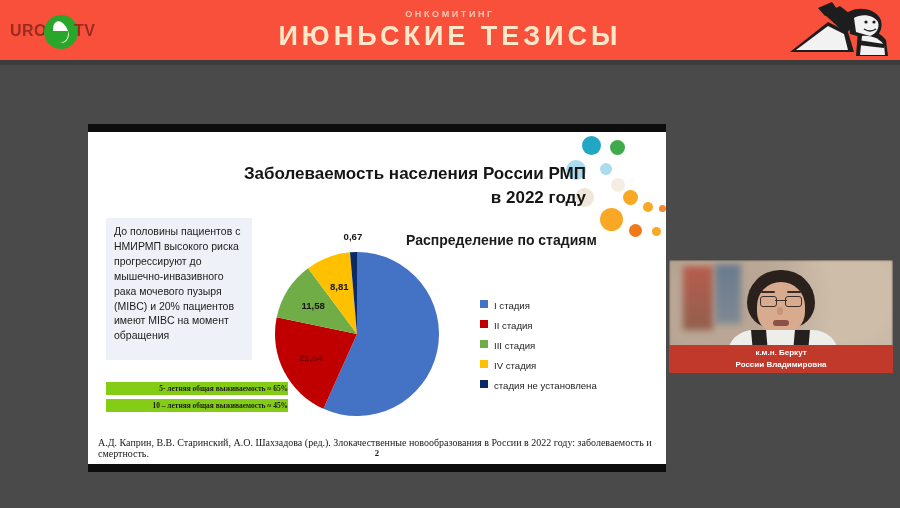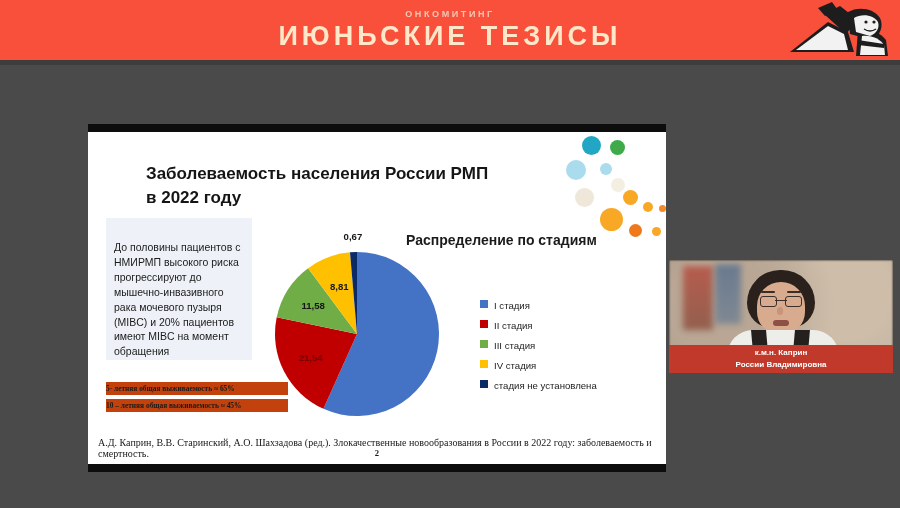--- a/index.html
+++ b/index.html
@@ -31,29 +31,29 @@
 
   .banner-art{position:absolute;right:0;top:0;width:112px;height:60px;overflow:hidden;}
 
   
   .slide-frame{position:absolute;left:88px;top:124px;width:578px;height:348px;background:#0d0d0d;}
   .slide{position:absolute;left:0;top:8px;width:578px;height:332px;background:#ffffff;overflow:hidden;}
 
   .deco{position:absolute;right:0;top:0;width:140px;height:120px;}
   .deco i{position:absolute;border-radius:50%;display:block;}
 
-  .slide-title{position:absolute;left:58px;top:30px;width:440px;text-align:left;
+  .slide-title{position:absolute;left:58px;top:30px;width:440px;text-align:right;
     font-size:17px;font-weight:bold;color:#151515;line-height:1.42;}
 
   .txtbox{position:absolute;left:18px;top:86px;width:146px;height:142px;background:#eef1f7;}
-  .txtbox p{margin:0;padding:22px 5px 0 8px;font-size:10.5px;line-height:1.42;color:#1b1b1b;}
+  .txtbox p{margin:0;padding:6px 5px 0 8px;font-size:10.5px;line-height:1.42;color:#1b1b1b;}
 
   .mibc{position:absolute;left:18px;top:246px;width:182px;}
   .mibc-head{font-family:"Liberation Serif", serif;font-size:9.6px;font-weight:bold;color:#111;line-height:1.38;padding-left:10px;}
-  .mibc-bar{margin-top:4px;background:#c2410c;height:13px;display:flex;align-items:center;justify-content:flex-start;}
+  .mibc-bar{margin-top:4px;background:#84cc16;height:13px;display:flex;align-items:center;justify-content:flex-end;}
   .mibc-bar + .mibc-bar{margin-top:4px;}
   .mibc-bar span{font-family:"Liberation Serif", serif;font-size:7.4px;font-weight:bold;color:#1b1b1b;}
 
   .chart-sub{position:absolute;left:318px;top:100px;font-size:14px;font-weight:bold;color:#1b1b1b;}
 
   .pie-wrap{position:absolute;left:185px;top:118px;width:168px;height:168px;}
   .pie-svg{position:absolute;left:0;top:0;}
   .pie-lab{position:absolute;font-size:9.6px;font-weight:bold;}
 
   .legend{position:absolute;left:392px;top:168px;}
@@ -99,20 +99,25 @@
   .nametag{position:absolute;left:669px;top:345px;width:224px;height:28px;background:#c0392b;
     display:flex;flex-direction:column;align-items:center;justify-content:center;}
   .nametag span{font-size:8px;font-weight:bold;color:#fff;line-height:1.5;}
 </style>
 </head>
 <body>
 
 <div class="stage">
 
   <div class="banner">
+    <div class="logo">
+      <div class="logo-uro">URO</div>
+      <div class="logo-circle"></div>
+      <div class="logo-tv">TV</div>
+    </div>
     <div class="banner-kicker">ОНКОМИТИНГ</div>
     <div class="banner-title">ИЮНЬСКИЕ ТЕЗИСЫ</div>
     <div class="banner-art">
       <svg width="112" height="60" viewBox="0 0 112 60">
         <g fill="#1d1d1d">
           <path d="M30 8 L44 2 L49 9 L37 16 Z"></path>
           <path d="M36 14 L52 6 L70 20 L58 34 Z"></path>
           <path d="M60 12 C70 6 86 8 92 18 C96 26 92 36 84 40 L62 34 Z"></path>
           <path d="M2 52 L40 22 L60 32 L66 52 Z"></path>
           <path d="M70 30 C80 28 92 32 98 40 L100 56 L68 56 Z"></path>
@@ -239,17 +244,17 @@
         <i style="height:2px"></i>
           <i style="height:4px"></i>
           <i style="height:5.5px"></i>
           <i style="height:7px"></i>
       </span>
       <span>Mariya Berkut</span>
     </div>
   </div>
 
   <div class="nametag">
-    <span>к.м.н. Каприн</span>
+    <span>к.м.н. Беркут</span>
     <span>России Владимировна</span>
   </div>
 
 </div>
 
 </body></html>

